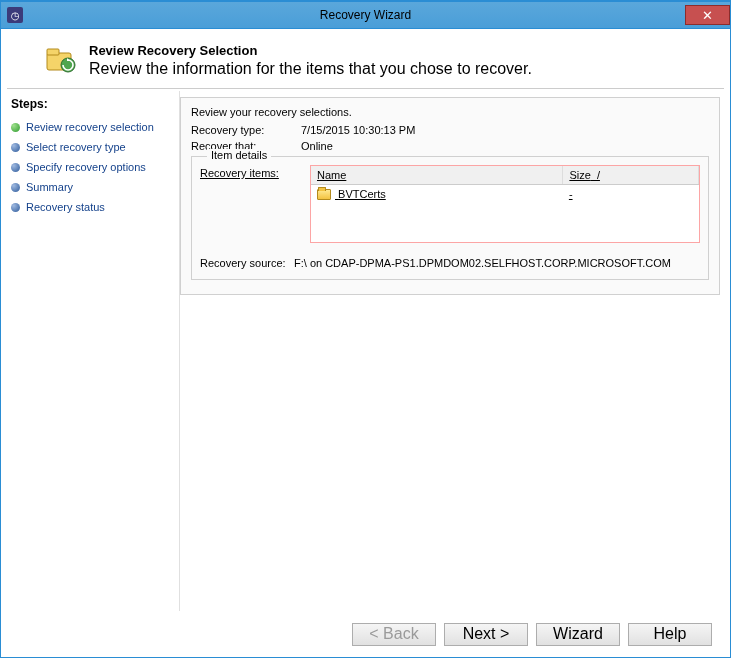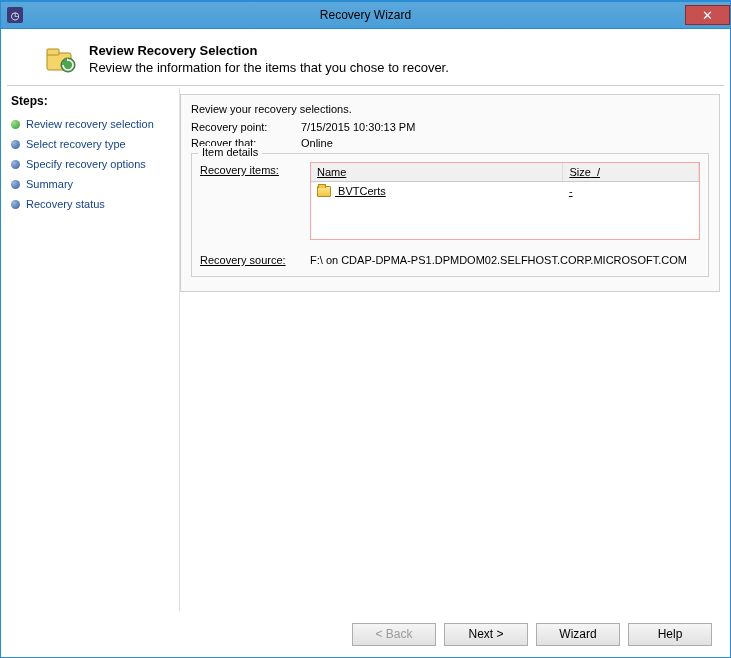--- a/index.html
+++ b/index.html
@@ -64,21 +64,21 @@
   margin-right: 12px;
   margin-left: 28px;
   flex-shrink: 0;
 }
 .header-text h1 {
   font-size: 13px;
   font-weight: bold;
   margin: 0 0 2px 0;
 }
 .header-text p {
-  font-size: 13px;
+  font-size: 16px;
   margin: 0;
 }
 .divider {
   border-top: 1px solid #ccc;
   margin: 0 6px;
 }
 .body-area {
   flex: 1;
   display: flex;
   overflow: hidden;
@@ -123,21 +123,21 @@
 .review-line { margin-bottom: 6px; }
 .kv-row { display: flex; margin-bottom: 4px; }
 .kv-row .k { width: 110px; }
 .fieldset {
   border: 1px solid #d0d0d0;
   margin-top: 4px;
   padding: 8px 8px 10px 8px;
   position: relative;
 }
 .fieldset .legend {
-  position: absolute; top: -8px; left: 6px;
+  position: absolute; top: -8px; left: 15px;
   background: #fafafa;
   padding: 0 4px;
   font-size: 11px;
 }
 .items-row { display: flex; text-decoration: underline; }
 .items-label { width: 110px; padding-top: 2px; }
 .items-table-wrap {
   flex: 1;
   border: 1px solid #fca5a5;
   background: #fff;
@@ -179,33 +179,33 @@
   width: 6px; height: 3px;
   background: #f3c341;
   border: 1px solid #b38a1d;
   border-bottom: none;
   border-radius: 1px 1px 0 0;
 }
 .source-row {
   display: flex;
   margin-top: 14px;
 }
-.source-row .k { width: 110px; text-decoration: underline; }
+.source-row .k { width: 94px; }
 .button-bar {
   height: 46px;
   display: flex;
   justify-content: flex-end;
   align-items: center;
   padding: 0 18px;
   gap: 8px;
 }
 button.wiz {
   width: 84px;
   height: 23px;
-  font-size: 12px;
+  font-size: 16px;
   font-family: inherit;
   border: 1px solid #adadad;
   background: linear-gradient(#f5f5f5,#e1e1e1);
   cursor: pointer;
 }
 button.wiz:disabled {
   color: #9a9a9a;
   cursor: default;
 }
 .separator-v {
@@ -269,21 +269,21 @@
       </div>
     </div>
 
     <div class="separator-v"></div>
 
     <div class="content-pane">
       <div class="content-box">
         <div class="review-line">Review your recovery selections.</div>
 
         <div class="kv-row">
-          <span class="k">Recovery point:</span>
+          <span class="k">Recovery type:</span>
           <span>7/15/2015 10:30:13 PM</span>
         </div>
         <div class="kv-row">
           <span class="k">Recover that:</span>
           <span>Online</span>
         </div>
 
         <div class="fieldset">
           <span class="legend">Item details</span>
           <div class="items-row">

